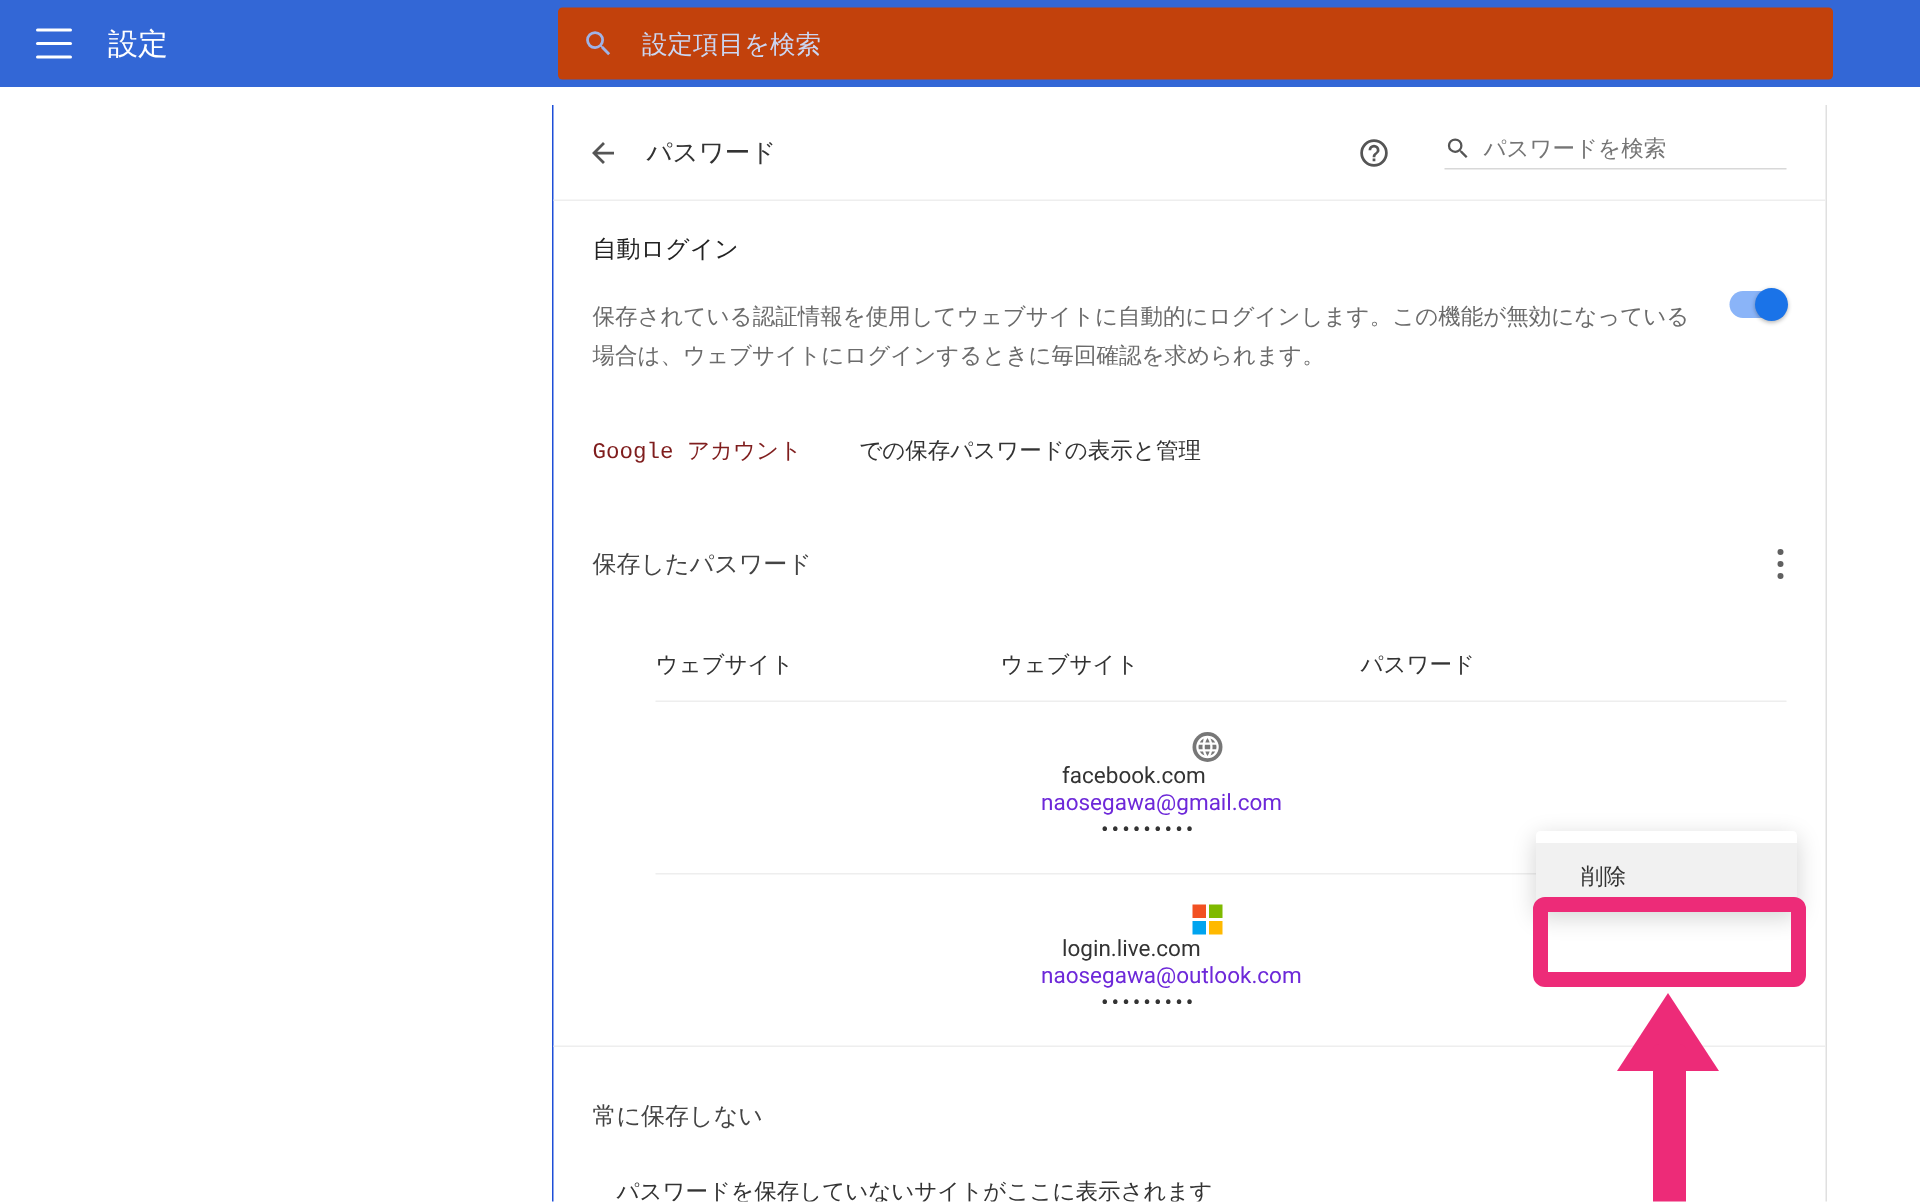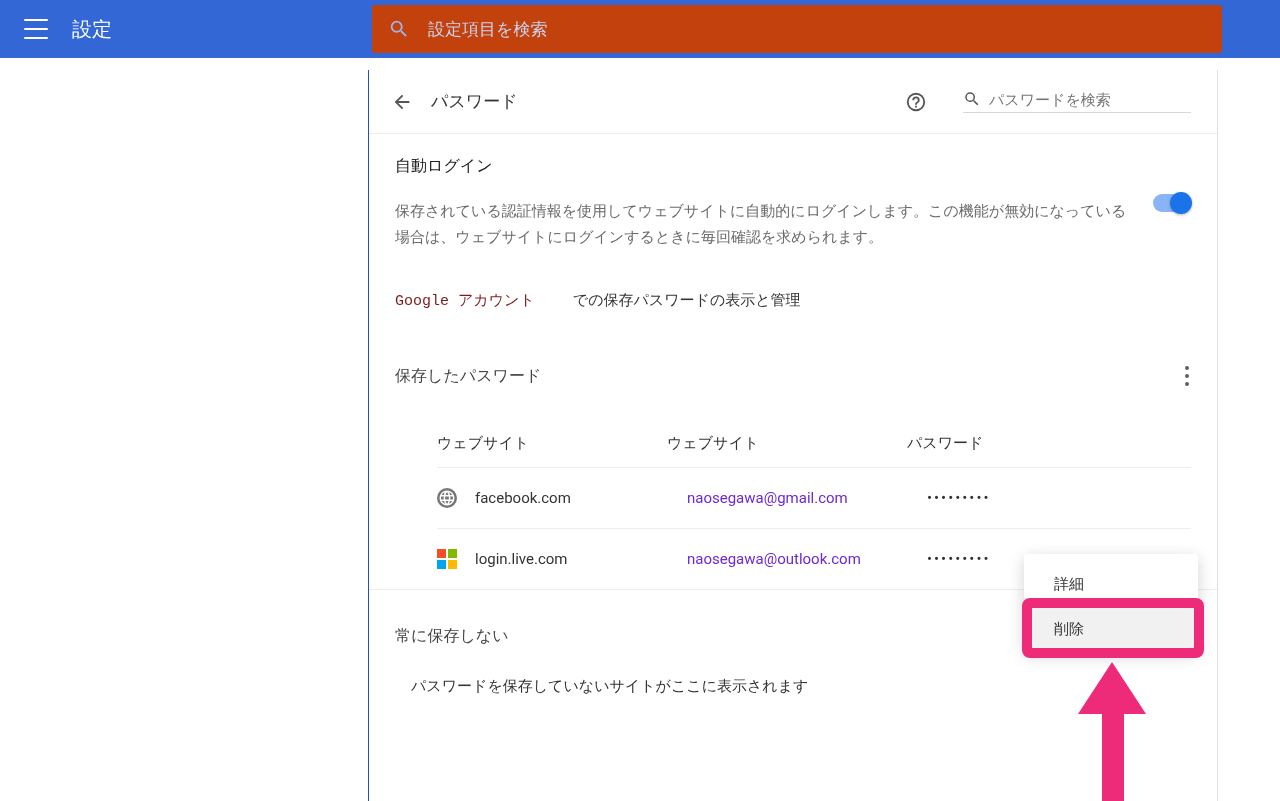--- a/index.html
+++ b/index.html
@@ -108,21 +108,21 @@
   .saved-title { font-size: 16px; color: #444; flex: 1; }
   .kebab { width: 4px; display: flex; flex-direction: column; gap: 4px; padding: 6px; cursor: pointer; }
   .kebab span { width: 4px; height: 4px; border-radius: 50%; background: #606060; }
 
   .pwd-table { margin-top: 28px; padding: 0 0 0 42px; }
   .pwd-head { display: flex; font-size: 15px; color: #333; padding: 14px 0; font-family: Liberation Mono, monospace; }
   .pwd-head .c1 { width: 230px; }
   .pwd-head .c2 { width: 240px; }
   .pwd-head .c3 { width: 160px; }
 
-  .pwd-row { display: flex; align-items: center; padding: 20px 0; border-top: 1px solid #eee; font-size: 15px; }
+  .pwd-row { display: flex; align-items: center; padding: 20px 0; border-top: 1px solid #eee; font-size: 15px; flex-direction: column; }
   .pwd-row .favicon { width: 20px; height: 20px; margin-right: 18px; flex: 0 0 20px; }
   .pwd-row .c1 { width: 212px; color: #333; }
   .pwd-row .c2 { width: 240px; color: #6d28d9; }
   .pwd-row .c3 { width: 160px; letter-spacing: 2px; color: #333; }
 
   .globe {
     border-radius: 50%; background: #777;
     display: flex; align-items: center; justify-content: center;
   }
   .globe svg { fill: #fff; width: 18px; height: 18px; }
@@ -284,21 +284,20 @@
   </div>
 
   <div class="never-block">
     <div class="never-title">常に保存しない</div>
   </div>
   <div class="never-text">パスワードを保存していないサイトがここに表示されます</div>
 
 </div>
 
 <div class="context-menu">
-  <div class="context-item">詳細</div>
   <div class="context-item" style="background:#f1f1f1">削除</div>
 </div>
 
 <div class="pink-box"></div>
 <div class="pink-arrow">
   <div class="head"></div>
     <div class="shaft"></div>
 </div>
 
 </body></html>

